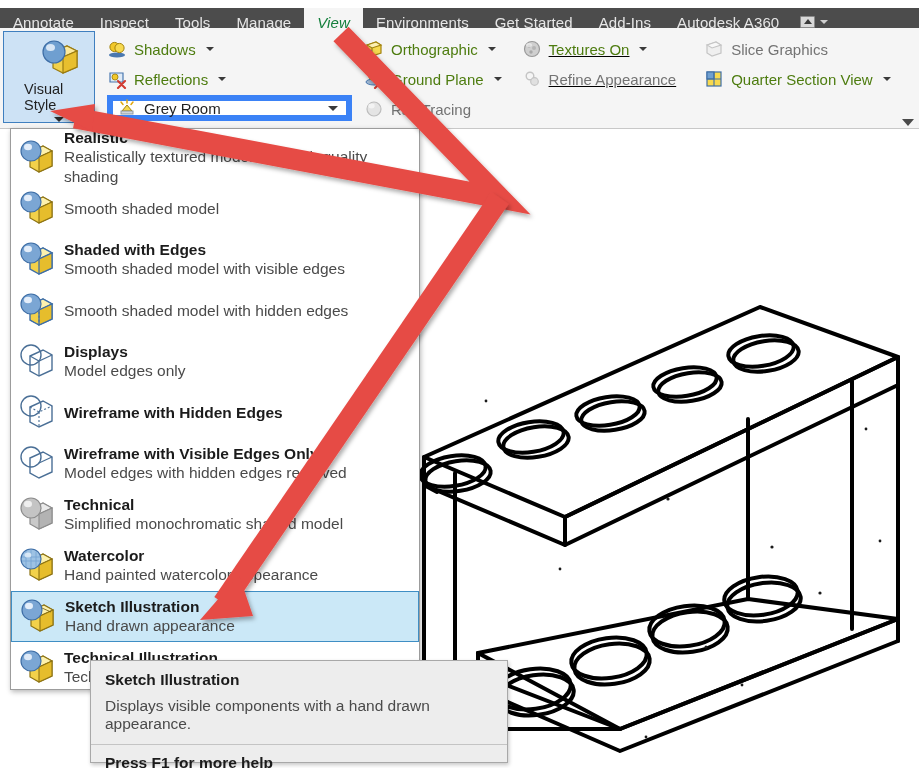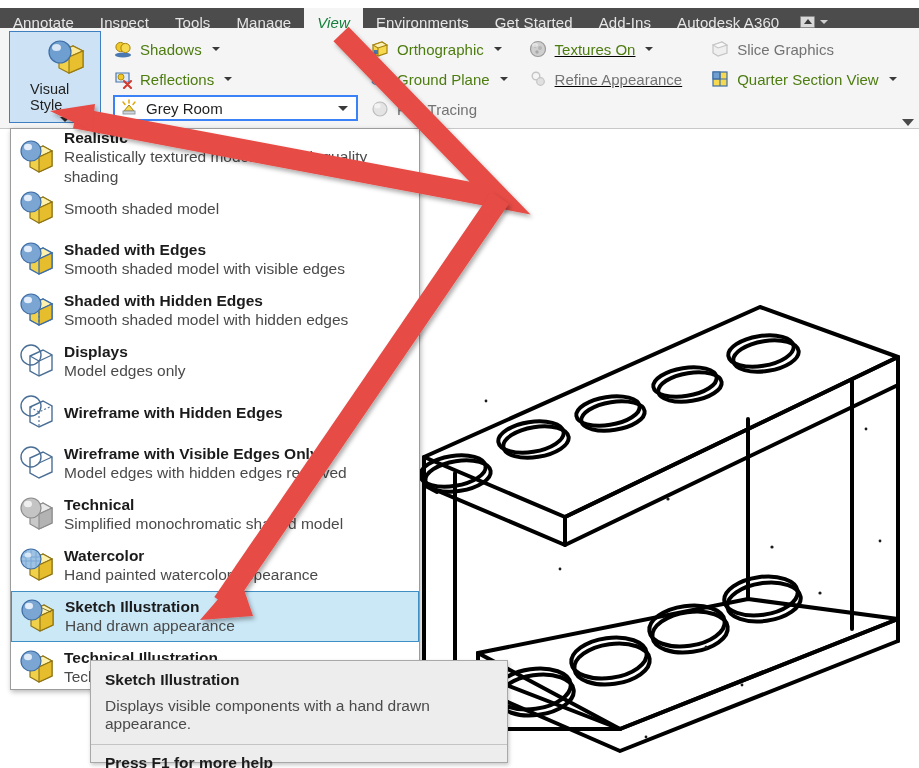--- a/index.html
+++ b/index.html
@@ -51,21 +51,21 @@
     position: absolute; left: 0; top: 28px; width: 919px; height: 101px;
     background: #f5f5f5; border-bottom: 1px solid #c8c8c8;
   }
   .ribbon-inner { position: relative; width: 100%; height: 100%; display: flex; }
 
   .rgroup { position: relative; height: 100%; display: flex; align-items: flex-start; }
   .rsep { width: 1px; background: #d4d4d4; height: 86px; margin-top: 4px; align-self: flex-start; }
 
   
   .bigbtn {
-    width: 92px; height: 92px; margin: 3px 0 0 9px;
+    width: 92px; height: 92px; margin: 3px 0 0 3px;
     background: #cde2f5; border: 1px solid #3f7fbf;
     display: flex; flex-direction: column; align-items: center;
     padding-top: 6px; cursor: default; padding-left: 20px;
   }
   .bigbtn .lbl { font-size: 14.5px; color: #1f1f1f; margin-top: 3px; }
   .bigbtn .arw {
     width: 0; height: 0; border-left: 5px solid transparent;
     border-right: 5px solid transparent; border-top: 5px solid #2b2b2b; margin-top: 4px;
   }
 
@@ -76,21 +76,21 @@
     padding: 0 5px; font-size: 15px; color: #4d7c0f; white-space: nowrap; cursor: default;
   }
   .ritem.disabled { color: #737373; }
   .ritem .dd {
     width: 0; height: 0; border-left: 4px solid transparent;
     border-right: 4px solid transparent; border-top: 4px solid #3a3a3a; margin-left: 3px;
   }
 
   .combo {
     margin-top: 1px; margin-left: 5px;
-    width: 245px; height: 26px; border: 2px solid #3b82f6; background: #fff;
+    width: 245px; height: 26px; border: 6px solid #3b82f6; background: #fff;
     display: flex; align-items: center; gap: 7px; padding: 0 4px;
     font-size: 15px; color: #1f1f1f;
   }
   .combo .cgrow { flex: 1; }
   .combo .dd2 {
     width: 0; height: 0; border-left: 5px solid transparent;
     border-right: 5px solid transparent; border-top: 5px solid #3a3a3a; margin-right: 4px;
   }
   .ribbon-expand {
     position: absolute; right: 5px; bottom: 2px;
@@ -444,21 +444,20 @@
         <svg width="38" height="38" viewBox="0 0 38 38">
           <path d="M13 13 L26 7 L35 12 L35 27 L22 33 L13 28 Z" fill="#f2d14a" stroke="#3e6ea6" stroke-width="1.4"></path>
           <path d="M13 13 L26 7 L35 12 L22 18 Z" fill="#fdf1ad" stroke="#3e6ea6" stroke-width="1.3"></path>
           <path d="M22 18 L35 12 L35 27 L22 33 Z" fill="#e6bd2c" stroke="#3e6ea6" stroke-width="1.3"></path>
           <path d="M13 13 L22 18 L22 33 M13 28 L22 33" stroke="#3e6ea6" stroke-width="1" stroke-dasharray="2 2" fill="none"></path>
           <circle cx="14" cy="12" r="10" fill="#7ba6d4" stroke="#3e6ea6" stroke-width="1.2"></circle>
           <ellipse cx="11" cy="8" rx="4" ry="3.2" fill="#e4eefa"></ellipse>
         </svg>
       </span>
       <span class="gtext">
-        <span class="gtitle">Shaded with Hidden Edges</span>
         <span class="gdesc">Smooth shaded model with hidden edges</span>
       </span>
     </div>
 
     <div class="gitem">
       <span class="gico">
         <svg width="38" height="38" viewBox="0 0 38 38">
           <path d="M13 13 L26 7 L35 12 L35 27 L22 33 L13 28 Z" fill="#ffffff" stroke="#4a6f96" stroke-width="1.4"></path>
           <path d="M13 13 L22 18 L35 12 M22 18 L22 33" fill="none" stroke="#4a6f96" stroke-width="1.2"></path>
           <circle cx="14" cy="12" r="10" fill="none" stroke="#4a6f96" stroke-width="1.4"></circle>

